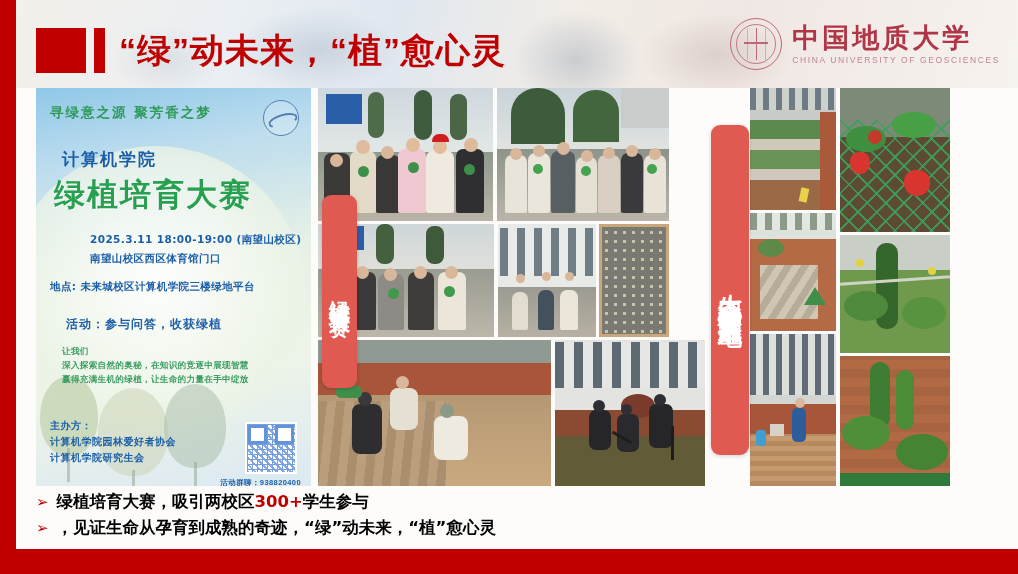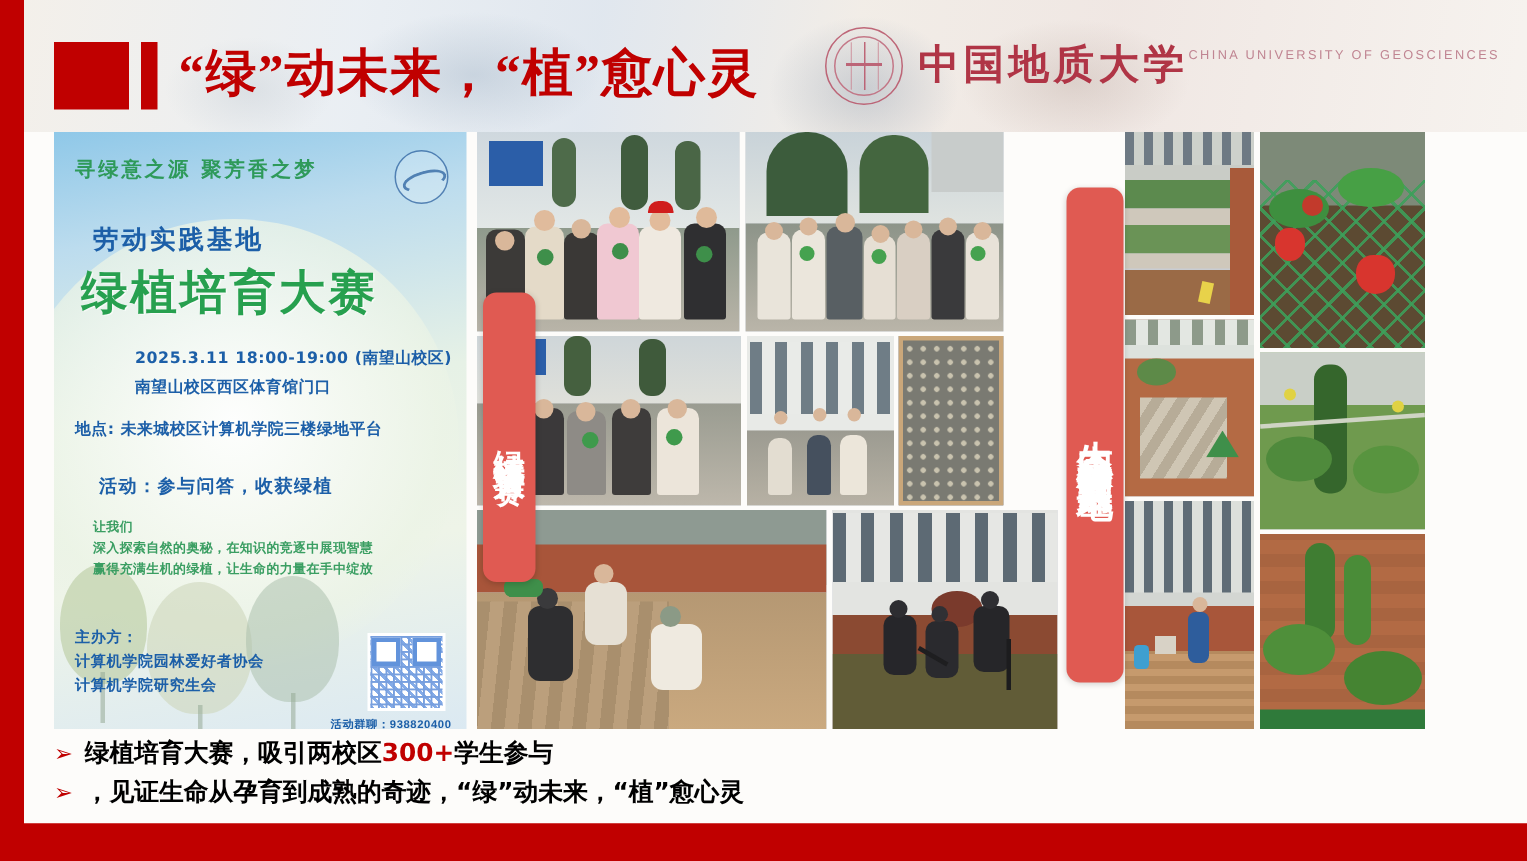--- a/index.html
+++ b/index.html
@@ -38,41 +38,41 @@
   }
 
   
   .header{position:absolute;left:0;top:0;width:1002px;height:88px;z-index:5;}
   .hdr-sq{position:absolute;left:20px;top:28px;width:50px;height:45px;background:#c00000;}
   .hdr-bar{position:absolute;left:78px;top:28px;width:11px;height:45px;background:#c00000;}
   .hdr-title{
     position:absolute;left:103px;top:26px;
     font-size:34px;font-weight:bold;color:#c00000;
     letter-spacing:1px;line-height:48px;white-space:nowrap;
-    font-family:Liberation Serif, serif;
+    font-family:Liberation Sans, sans-serif;
   }
   .logo{position:absolute;right:18px;top:16px;height:56px;display:flex;align-items:center;gap:10px;}
   .logo-mark{
     width:50px;height:50px;border-radius:50%;
     border:1.6px solid #b9566a;
     position:relative;flex:none;opacity:.88;
   }
   .logo-mark::before{
     content:"";position:absolute;left:5px;top:5px;right:5px;bottom:5px;
     border-radius:50%;border:1.1px solid #c06a7c;
   }
   .logo-mark::after{
     content:"";position:absolute;left:50%;top:9px;bottom:9px;width:1.6px;
     margin-left:-.8px;background:#b9566a;
     box-shadow:-9px 0 0 -.2px #c97f8e, 9px 0 0 -.2px #c97f8e;
   }
   .logo-cross{
     position:absolute;left:13px;right:13px;top:23px;height:1.6px;background:#b9566a;z-index:2;
   }
-  .logo-txt{display:flex;flex-direction:row;justify-content:center;}
+  .logo-txt{display:flex;flex-direction:column;justify-content:center;}
   .logo-cn{
     font-size:27px;font-weight:bold;color:#b03546;letter-spacing:3px;
     line-height:30px;white-space:nowrap;
     font-family:"DejaVu Serif","Liberation Serif",serif;
   }
   .logo-en{
     font-size:8.5px;color:#c08592;letter-spacing:1.6px;
     margin-top:2px;white-space:nowrap;
   }
 
@@ -211,21 +211,21 @@
         <div class="sun"></div>
         <div class="tree t1"></div>
         <div class="stem" style="left:31px;top:360px;height:34px;"></div>
         <div class="tree t2"></div>
         <div class="stem" style="left:96px;top:382px;height:16px;"></div>
         <div class="tree t3"></div>
         <div class="stem" style="left:158px;top:374px;height:24px;"></div>
 
         <div class="poster-head">寻绿意之源  聚芳香之梦</div>
         <div class="poster-emblem"></div>
-        <div class="poster-sub">劳动实践基地</div>
+        <div class="poster-sub">计算机学院</div>
         <div class="poster-title">绿植培育大赛</div>
 
         <div class="info">
           <div class="row ind">2025.3.11  18:00-19:00 (南望山校区)</div>
           <div class="row ind">南望山校区西区体育馆门口</div>
           <div class="row blk">
             <span>地点:</span>
             <span>未来城校区计算机学院三楼绿地平台</span>
           </div>
         </div>

